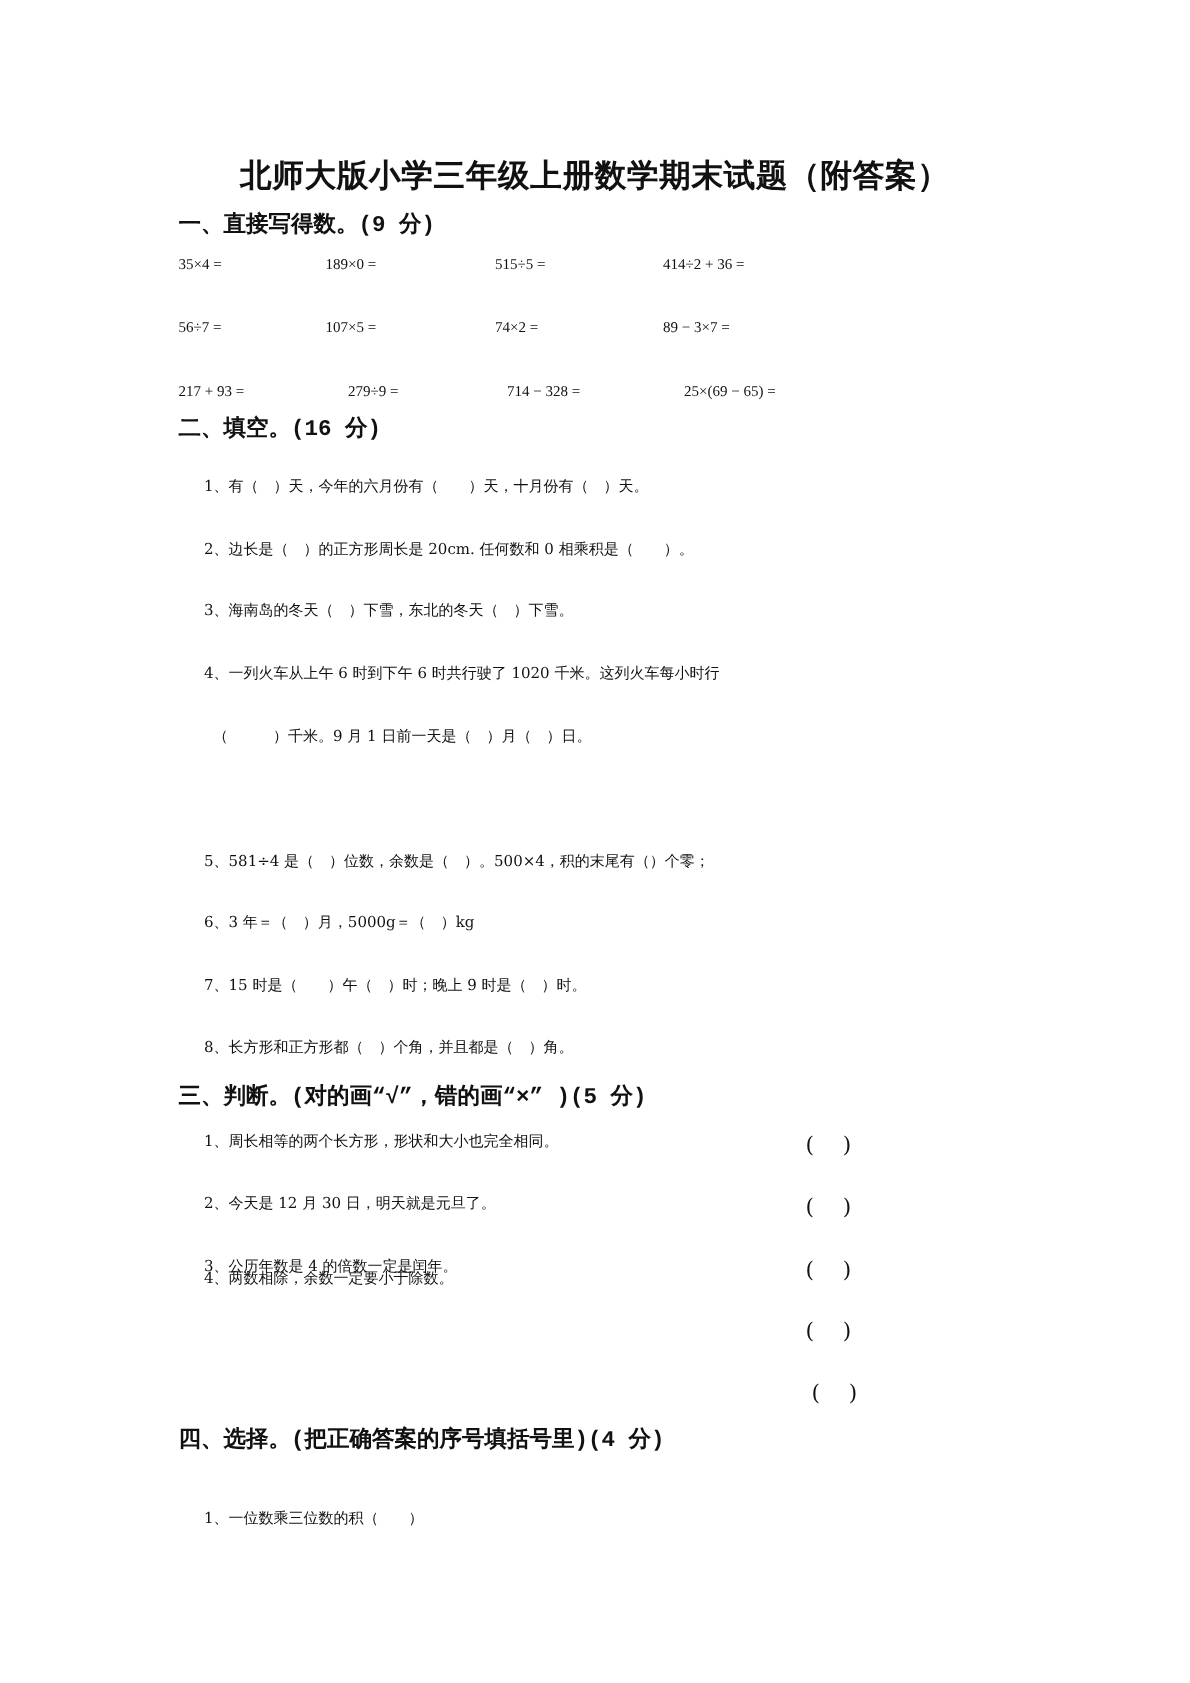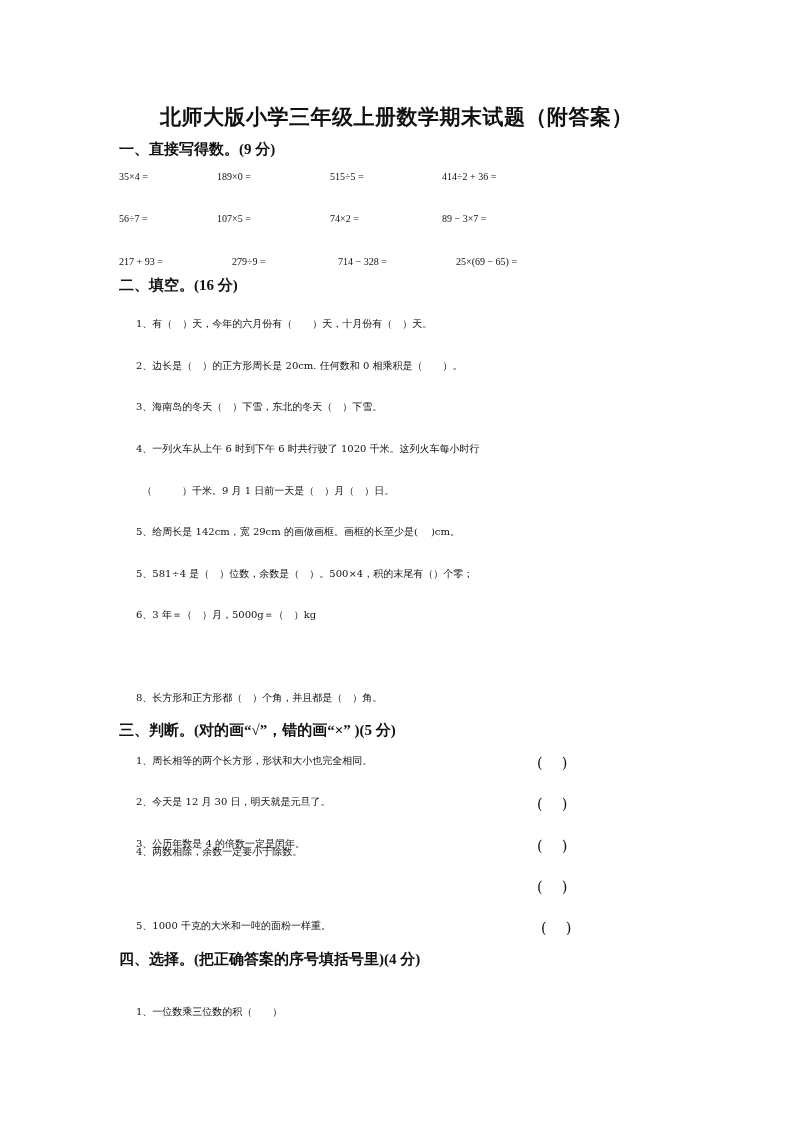--- a/index.html
+++ b/index.html
@@ -2,21 +2,21 @@
 <html><head>
 <meta charset="utf-8">
 <style>
   html, body { margin: 0; padding: 0; background: #ffffff; }
   body { width: 793px; height: 1122px; position: relative; overflow: hidden;
          font-family: "DejaVu Serif", "Liberation Serif", serif; color: #111111; }
   .page { position: absolute; left: 0; top: 0; width: 656px; height: 1122px; background: #ffffff; }
   .title { position: absolute; left: 0; width: 793px; top: 103px; text-align: center;
            font-family: "DejaVu Sans", "Liberation Sans", sans-serif; font-weight: bold;
            font-size: 21px; letter-spacing: 0.5px; }
-  .section { position: absolute; left: 119px; font-family: Liberation Serif, serif;
+  .section { position: absolute; left: 119px; font-family: Liberation Mono, monospace;
              font-weight: bold; font-size: 15px; white-space: nowrap; }
   .line { position: absolute; left: 136px; font-size: 10px; white-space: nowrap; }
   .calc { position: absolute; font-family: "Liberation Serif", "DejaVu Serif", serif; font-size: 10px; white-space: nowrap; }
   .judge-paren { position: absolute; font-size: 14.5px; white-space: nowrap; }
 </style>
 </head>
 <body>
 
 <div class="page">
 
@@ -38,33 +38,32 @@
   <div class="calc" style="left:232px;top:256px">279÷9 =</div>
   <div class="calc" style="left:338px;top:256px">714 − 328 =</div>
   <div class="calc" style="left:456px;top:256px">25×(69 − 65) =</div>
 
   <div class="section" style="top:276px">二、填空。(16 分)</div>
   <div class="line" style="top:317px">1、有（　）天，今年的六月份有（　　）天，十月份有（　）天。</div>
   <div class="line" style="top:359px">2、边长是（　）的正方形周长是 20cm. 任何数和 0 相乘积是（　　）。</div>
   <div class="line" style="top:400px">3、海南岛的冬天（　）下雪，东北的冬天（　）下雪。</div>
   <div class="line" style="top:442px">4、一列火车从上午 6 时到下午 6 时共行驶了 1020 千米。这列火车每小时行</div>
   <div class="line" style="top:484px;left:142px">（　　　）千米。9 月 1 日前一天是（　）月（　）日。</div>
-  <div class="line" style="top:525px">5、给周长是 142cm，宽 29cm 的画做画框。画框的长至少是(　 )cm。</div>
   <div class="line" style="top:567px">5、581÷4 是（　）位数，余数是（　）。500×4，积的末尾有（）个零；</div>
   <div class="line" style="top:608px">6、3 年＝（　）月，5000g＝（　）kg</div>
+  <div class="line" style="top:650px">7、15 时是（　　）午（　）时；晚上 9 时是（　）时。</div>
   <div class="line" style="top:691px">8、长方形和正方形都（　）个角，并且都是（　）角。</div>
 
   <div class="section" style="top:721px">三、判断。(对的画“√”，错的画“×” )(5 分)</div>
   <div class="line" style="top:754px">1、周长相等的两个长方形，形状和大小也完全相同。</div>
   <div class="judge-paren" style="left:537px;top:754px">(　 )</div>
   <div class="line" style="top:795px">2、今天是 12 月 30 日，明天就是元旦了。</div>
   <div class="judge-paren" style="left:537px;top:795px">(　 )</div>
   <div class="line" style="top:837px">3、公历年数是 4 的倍数一定是闰年。</div>
   <div class="judge-paren" style="left:537px;top:837px">(　 )</div>
   <div class="line" style="top:845px">4、两数相除，余数一定要小于除数。</div>
   <div class="judge-paren" style="left:537px;top:878px">(　 )</div>
-  <div class="line" style="top:919px">5、1000 千克的大米和一吨的面粉一样重。</div>
   <div class="judge-paren" style="left:541px;top:919px">(　 )</div>
 
   <div class="section" style="top:950px">四、选择。(把正确答案的序号填括号里)(4 分)</div>
   <div class="line" style="top:1005px">1、一位数乘三位数的积（　　）</div>
 
 </div>
 
 </body></html>

